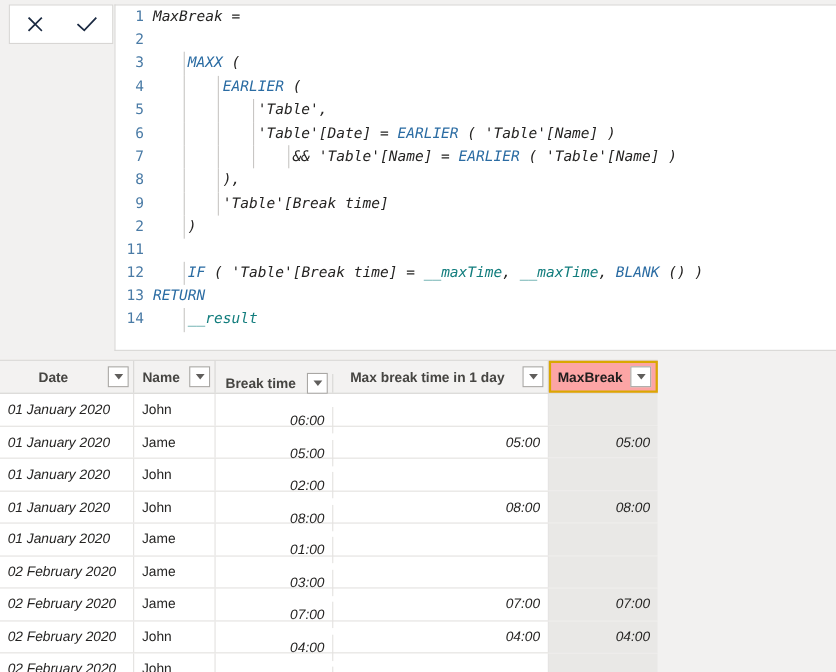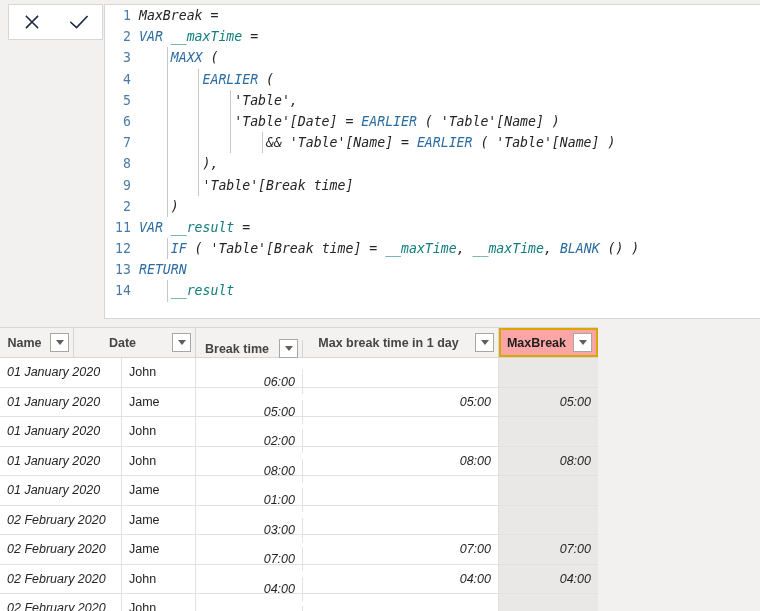--- a/index.html
+++ b/index.html
@@ -214,47 +214,47 @@
           <svg width="22" height="20" viewBox="0 0 22 20">
             <path d="M3 10.5 L8.6 15.6 L19 4.6" stroke="#1b2a42" stroke-width="1.6" fill="none" stroke-linecap="square" stroke-linejoin="miter"></path>
           </svg>
         </span>
       </button>
     </div>
 
     <div class="editor">
       <div id="code-lines">
           <div class="code-line"><span class="lineno">1</span><span class="codetext"><span class="plain">MaxBreak =</span></span></div>
-          <div class="code-line"><span class="lineno">2</span><span class="codetext"><span class="kw">VAR </span><span class="varname">__maxTime</span><span class="plain"> =</span></span></div>
+          <div class="code-line"><span class="lineno">2</span></div>
           <div class="code-line"><span class="lineno">3</span><span class="guide" style="left: 61.72px;"></span><span class="codetext"><span class="plain">    </span><span class="fn">MAXX</span><span class="plain"> (</span></span></div>
           <div class="code-line"><span class="lineno">4</span><span class="guide" style="left: 61.72px;"></span><span class="guide" style="left: 93.44px;"></span><span class="codetext"><span class="plain">        </span><span class="fn">EARLIER</span><span class="plain"> (</span></span></div>
           <div class="code-line"><span class="lineno">5</span><span class="guide" style="left: 61.72px;"></span><span class="guide" style="left: 93.44px;"></span><span class="guide" style="left: 125.16px;"></span><span class="codetext"><span class="plain">            'Table',</span></span></div>
           <div class="code-line"><span class="lineno">6</span><span class="guide" style="left: 61.72px;"></span><span class="guide" style="left: 93.44px;"></span><span class="guide" style="left: 125.16px;"></span><span class="codetext"><span class="plain">            'Table'[Date] = </span><span class="fn">EARLIER</span><span class="plain"> ( 'Table'[Name] )</span></span></div>
           <div class="code-line"><span class="lineno">7</span><span class="guide" style="left: 61.72px;"></span><span class="guide" style="left: 93.44px;"></span><span class="guide" style="left: 125.16px;"></span><span class="guide" style="left: 156.88px;"></span><span class="codetext"><span class="plain">                &amp;&amp; 'Table'[Name] = </span><span class="fn">EARLIER</span><span class="plain"> ( 'Table'[Name] )</span></span></div>
           <div class="code-line"><span class="lineno">8</span><span class="guide" style="left: 61.72px;"></span><span class="guide" style="left: 93.44px;"></span><span class="codetext"><span class="plain">        ),</span></span></div>
           <div class="code-line"><span class="lineno">9</span><span class="guide" style="left: 61.72px;"></span><span class="guide" style="left: 93.44px;"></span><span class="codetext"><span class="plain">        'Table'[Break time]</span></span></div>
           <div class="code-line"><span class="lineno">2</span><span class="guide" style="left: 61.72px;"></span><span class="codetext"><span class="plain">    )</span></span></div>
-          <div class="code-line"><span class="lineno">11</span><span class="codetext"><span class="kw">VAR </span><span class="varname">__result</span><span class="plain"> =</span></span></div>
+          <div class="code-line"><span class="lineno">11</span></div>
           <div class="code-line"><span class="lineno">12</span><span class="guide" style="left: 61.72px;"></span><span class="codetext"><span class="plain">    </span><span class="fn">IF</span><span class="plain"> ( 'Table'[Break time] = </span><span class="varname">__maxTime</span><span class="plain">, </span><span class="varname">__maxTime</span><span class="plain">, </span><span class="fn">BLANK</span><span class="plain"> () )</span></span></div>
           <div class="code-line"><span class="lineno">13</span><span class="codetext"><span class="kw">RETURN</span></span></div>
           <div class="code-line"><span class="lineno">14</span><span class="guide" style="left: 61.72px;"></span><span class="codetext"><span class="plain">    </span><span class="varname">__result</span></span></div>
         </div>
     </div>
   </div>
 
   <div class="grid">
     <div class="grid-header" id="grid-header">
+        <div class="hcell c-date">
+          <span class="hlabel">Date</span>
+          <span class="dropdown">
+            <span class="caret"></span>
+          </span>
+        </div>
         <div class="hcell c-name">
           <span class="hlabel">Name</span>
-          <span class="dropdown">
-            <span class="caret"></span>
-          </span>
-        </div>
-        <div class="hcell c-date">
-          <span class="hlabel">Date</span>
           <span class="dropdown">
             <span class="caret"></span>
           </span>
         </div>
         <div class="hcell c-break">
           <span class="hlabel">Break time</span>
           <span class="dropdown">
             <span class="caret"></span>
           </span>
         </div>

